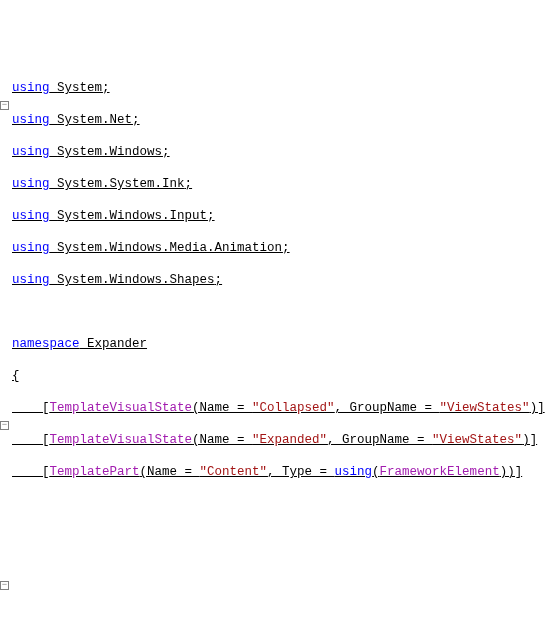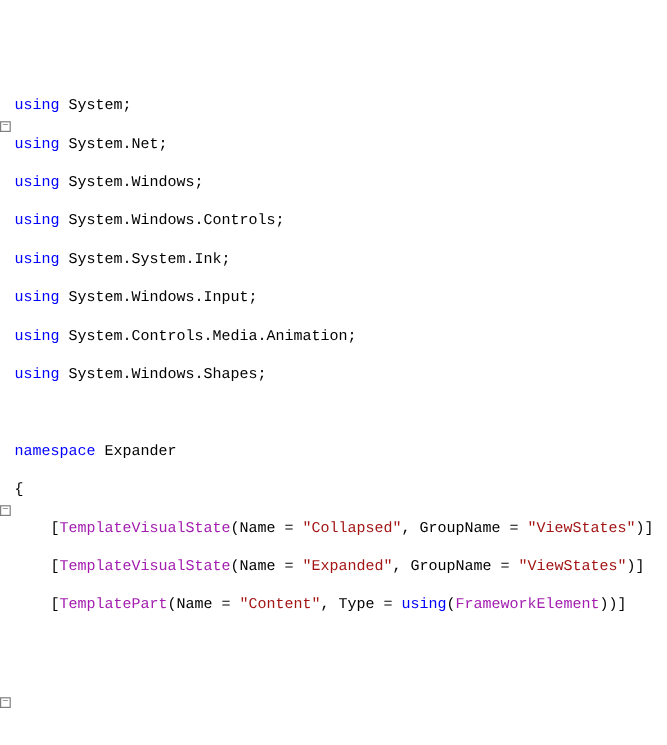--- a/index.html
+++ b/index.html
@@ -34,21 +34,21 @@
     margin-top: 3px;
     margin-left: 0px;
   }
   .code {
     flex: 1;
     padding-left: 2px;
   }
   .kw { color: #0000ff; }
   .type { color: #a21caf; }
   .str { color: #a31515; }
-  .line { height: 16px; }
+  .line { height: 16px; text-decoration: underline; }
   .gline { height: 16px; }
 </style>
 </head>
 <body>
 
 
 
 <div class="editor">
   <div class="gutter">
     <div class="gline"><span class="fold">−</span></div>
@@ -61,24 +61,23 @@
     
     
     
     
   </div>
 
   <div class="code">
 <div class="line"><span class="kw">using</span> <span>System</span>;</div>
 <div class="line"><span class="kw">using</span> <span>System.Net</span>;</div>
 <div class="line"><span class="kw">using</span> <span>System.Windows</span>;</div>
-<div class="line"><span class="kw">using</span> <span>System.Windows.Controls</span>;</div>
 <div class="line"><span class="kw">using</span> <span>System.System.Ink</span>;</div>
 <div class="line"><span class="kw">using</span> <span>System.Windows.Input</span>;</div>
-<div class="line"><span class="kw">using</span> <span>System.Controls.Media.Animation</span>;</div>
+<div class="line"><span class="kw">using</span> <span>System.Windows.Media.Animation</span>;</div>
 <div class="line"><span class="kw">using</span> <span>System.Windows.Shapes</span>;</div>
 <div class="line"></div>
 <div class="line"><span class="kw">namespace</span><span> Expander</span></div>
 <div class="line"><span>{</span></div>
 <div class="line">    [<span class="type">TemplateVisualState</span><span>(Name = </span><span class="str">"Collapsed"</span><span>, GroupName = </span><span class="str">"ViewStates"</span><span>)]</span></div>
 <div class="line">    [<span class="type">TemplateVisualState</span><span>(Name = </span><span class="str">"Expanded"</span><span>, GroupName = </span><span class="str">"ViewStates"</span><span>)]</span></div>
 <div class="line">    [<span class="type">TemplatePart</span><span>(Name = </span><span class="str">"Content"</span><span>, Type = </span><span class="kw">using</span><span>(</span><span class="type">FrameworkElement</span><span>))]</span></div>
 
 
 

